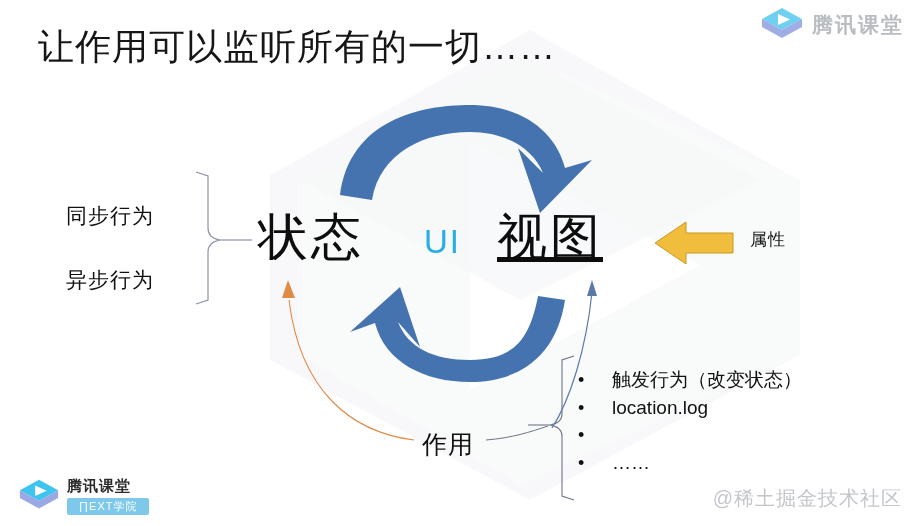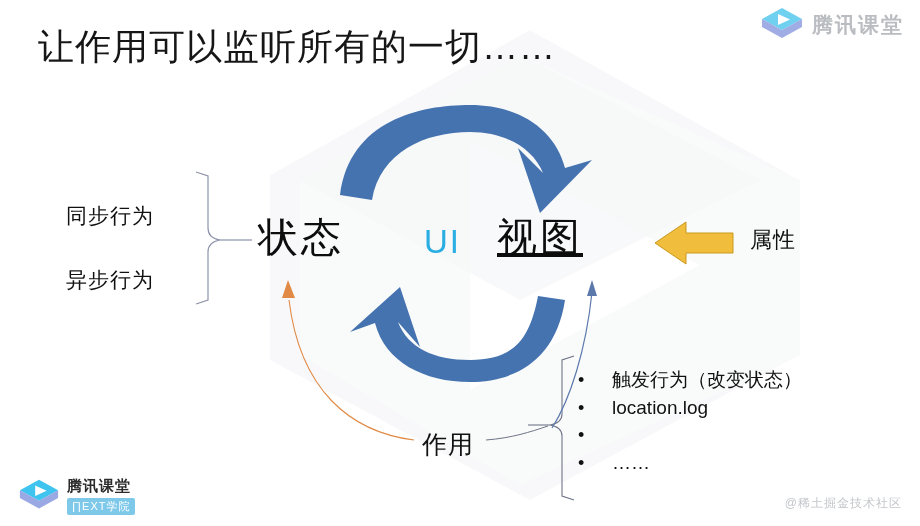--- a/index.html
+++ b/index.html
@@ -50,21 +50,21 @@
   #brand-top .brand-text {
     font-size: 21px;
     color: #b9bcc0;
     letter-spacing: 2px;
     font-weight: bold;
   }
 
   
   .big-word {
     position: absolute;
-    font-size: 40px;
+    font-size: 50px;
     line-height: 62px;
     color: #0d0d0d;
     white-space: nowrap;
     letter-spacing: 3px;
   }
   #word-state { left: 258px; top: 206px; }
   #word-view  { left: 497px; top: 206px; text-decoration: underline; }
   #word-ui {
     position: absolute;
     left: 424px;
@@ -80,21 +80,21 @@
   .side-label {
     position: absolute;
     font-size: 21px;
     line-height: 24px;
     color: #111111;
     white-space: nowrap;
     letter-spacing: 1px;
   }
   #label-sync  { left: 66px; top: 204px; }
   #label-async { left: 66px; top: 268px; }
-  #label-attr  { left: 750px; top: 228px; font-size: 22px; }
+  #label-attr  { left: 750px; top: 228px; font-size: 17px; }
   #label-effect{ left: 422px; top: 432px; font-size: 25px; }
 
   
   #bullet-list {
     position: absolute;
     left: 578px;
     top: 366px;
     margin: 0;
     padding: 0;
     list-style: none;
@@ -138,31 +138,31 @@
     font-size: 15px;
     font-weight: bold;
     color: #2b2b2b;
     letter-spacing: 1px;
   }
   #brand-bottom .bb-sub {
     font-size: 11px;
     letter-spacing: 1px;
     color: #ffffff;
     background: #7ec9ea;
-    padding: 1px 5px;
+    padding: 1px 12px;
     border-radius: 2px;
     text-align: center;
   }
 
   
   #watermark-credit {
     position: absolute;
     right: 18px;
     bottom: 14px;
-    font-size: 12px;
+    font-size: 20px;
     color: #c3c6ca;
     letter-spacing: 1px;
     white-space: nowrap;
   }
 </style>
 </head>
 <body>
 
 <div id="slide">
 

